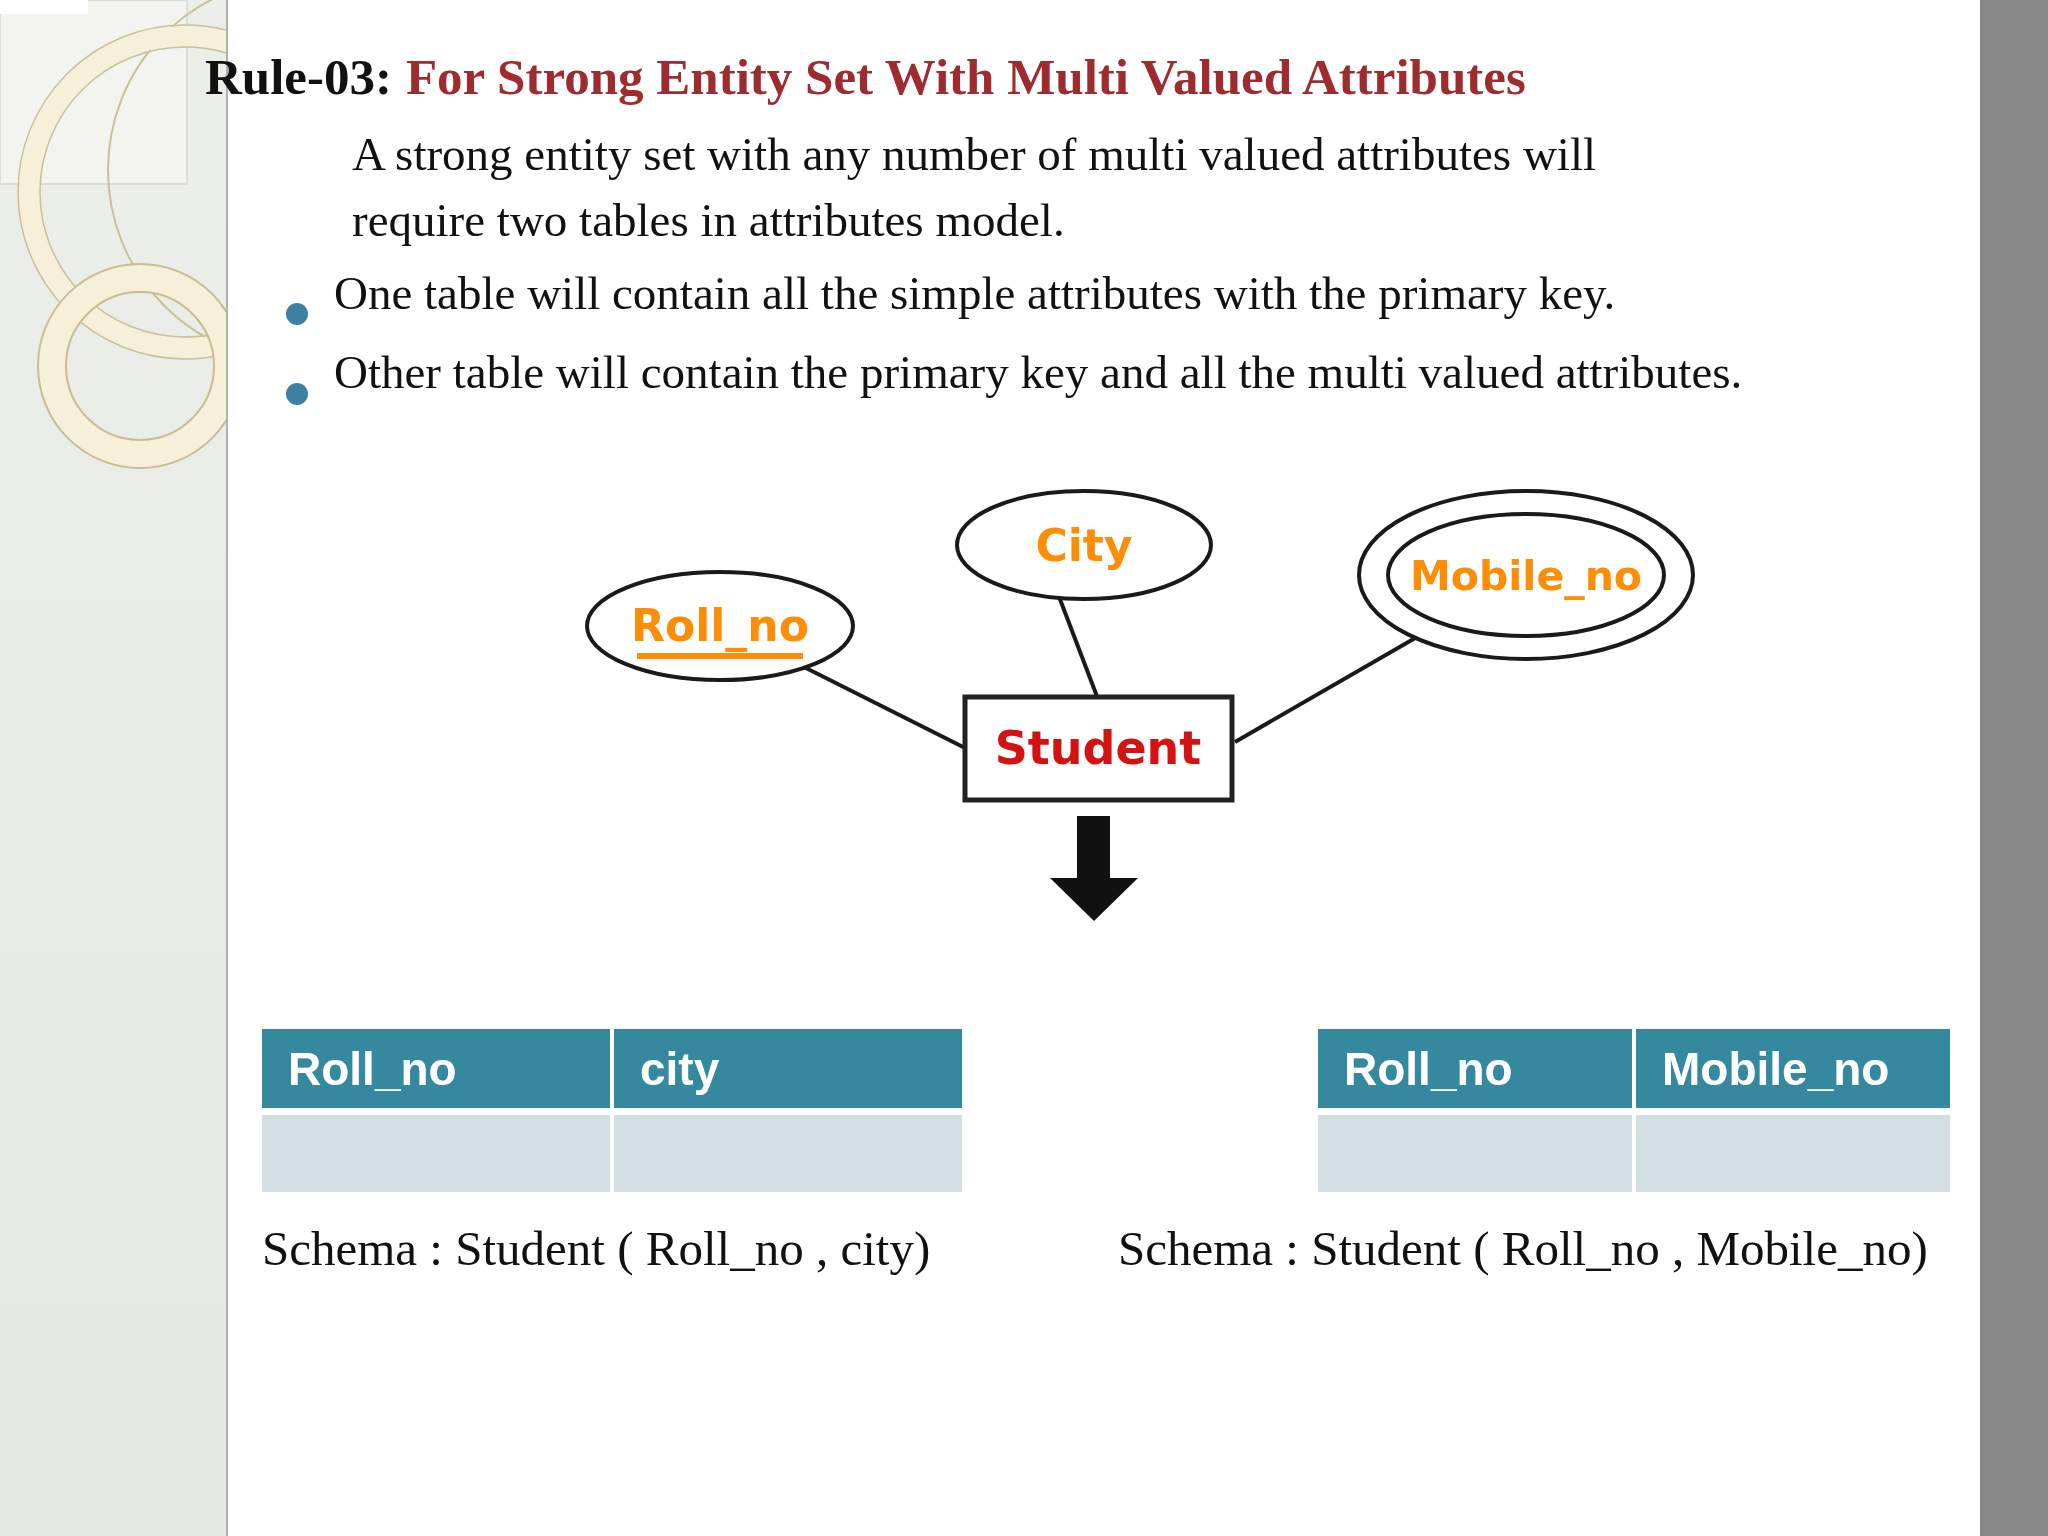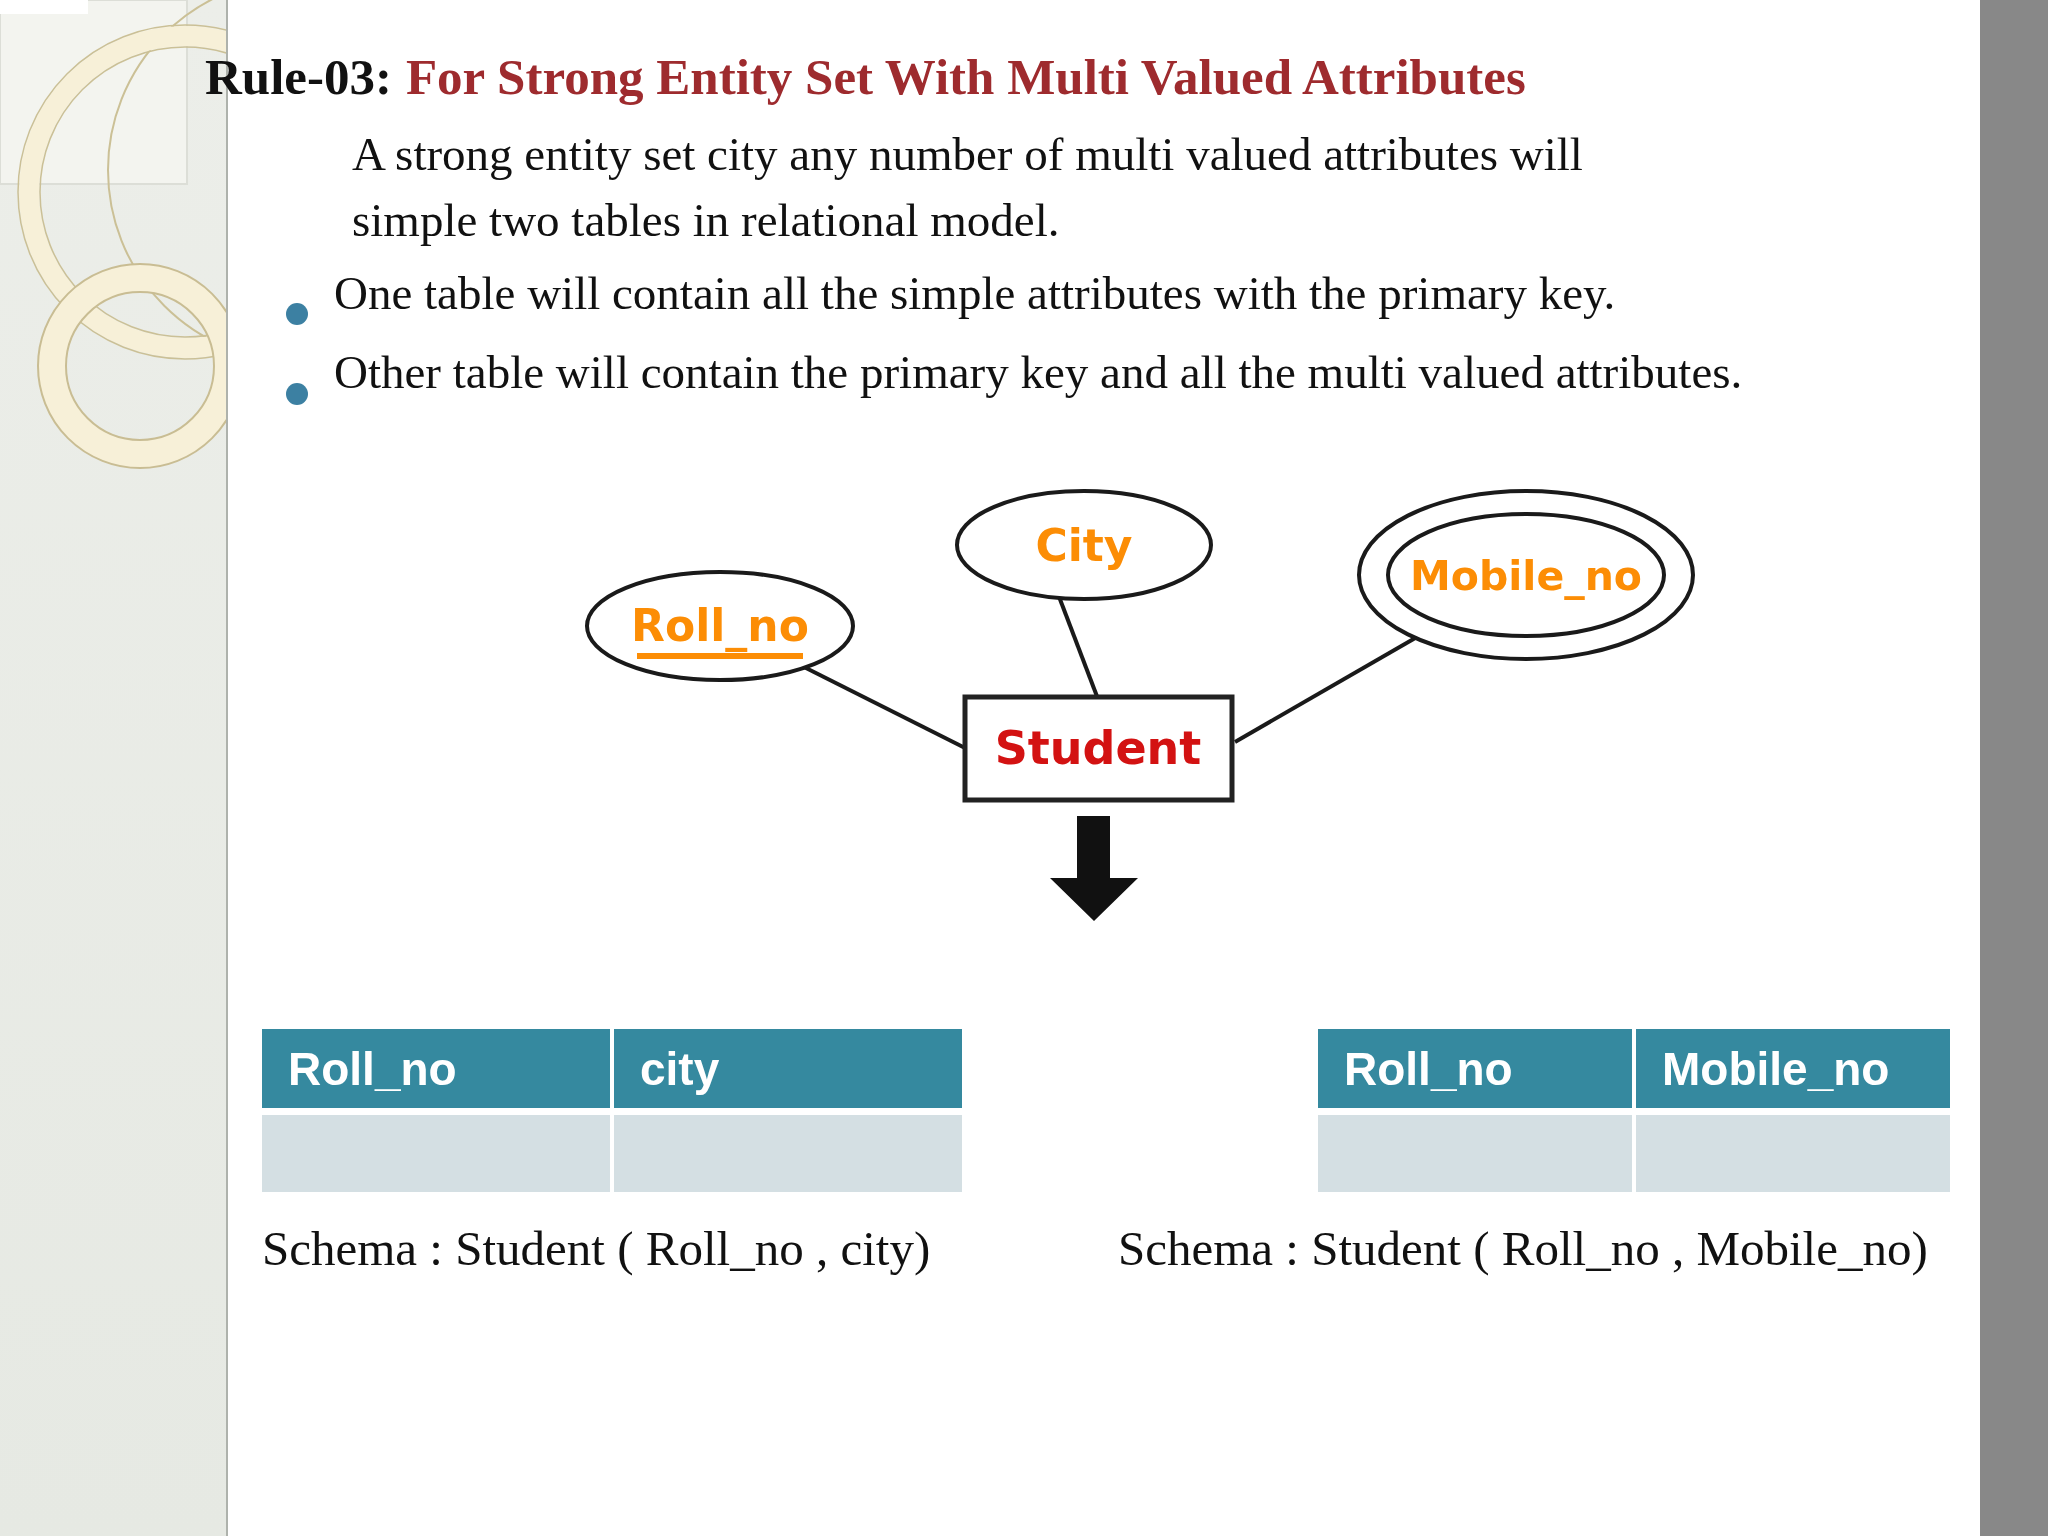--- a/index.html
+++ b/index.html
@@ -57,22 +57,22 @@
       <circle cx="140" cy="366" r="102" fill="none" stroke="#c9bd93" stroke-width="2"></circle>
       <circle cx="140" cy="366" r="74" fill="none" stroke="#c9bd93" stroke-width="2"></circle>
     </svg>
   </div>
 
   <div class="title">
     <span class="prefix">Rule-03:</span><span class="highlight" style="color:#9E2B2E">For Strong Entity Set With Multi Valued Attributes</span>
   </div>
 
   <div class="intro">
-    <div>A strong entity set city any number of multi valued attributes will</div>
-    <div>simple two tables in relational model.</div>
+    <div>A strong entity set with any number of multi valued attributes will</div>
+    <div>require two tables in attributes model.</div>
   </div>
 
   <div class="bullets">
     <div class="bullet-row">
       <span class="bullet-marker" style="background:#3C80A2"></span>
       <span class="bullet-text">One table will contain all the simple attributes with the primary key.</span>
     </div>
     <div class="bullet-row">
       <span class="bullet-marker" style="background:#3C80A2"></span>
       <span class="bullet-text">Other table will contain the primary key and all the multi valued attributes.</span>

